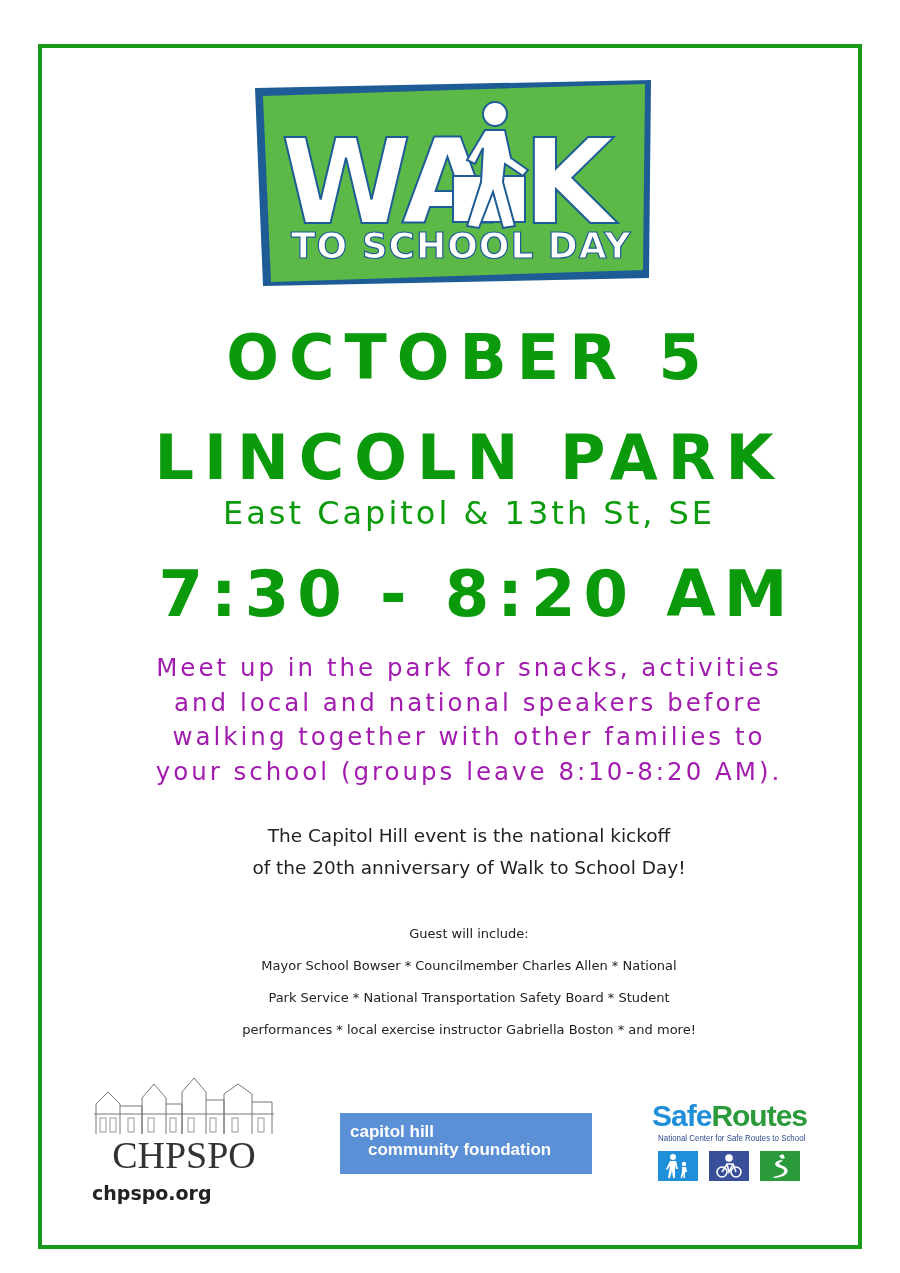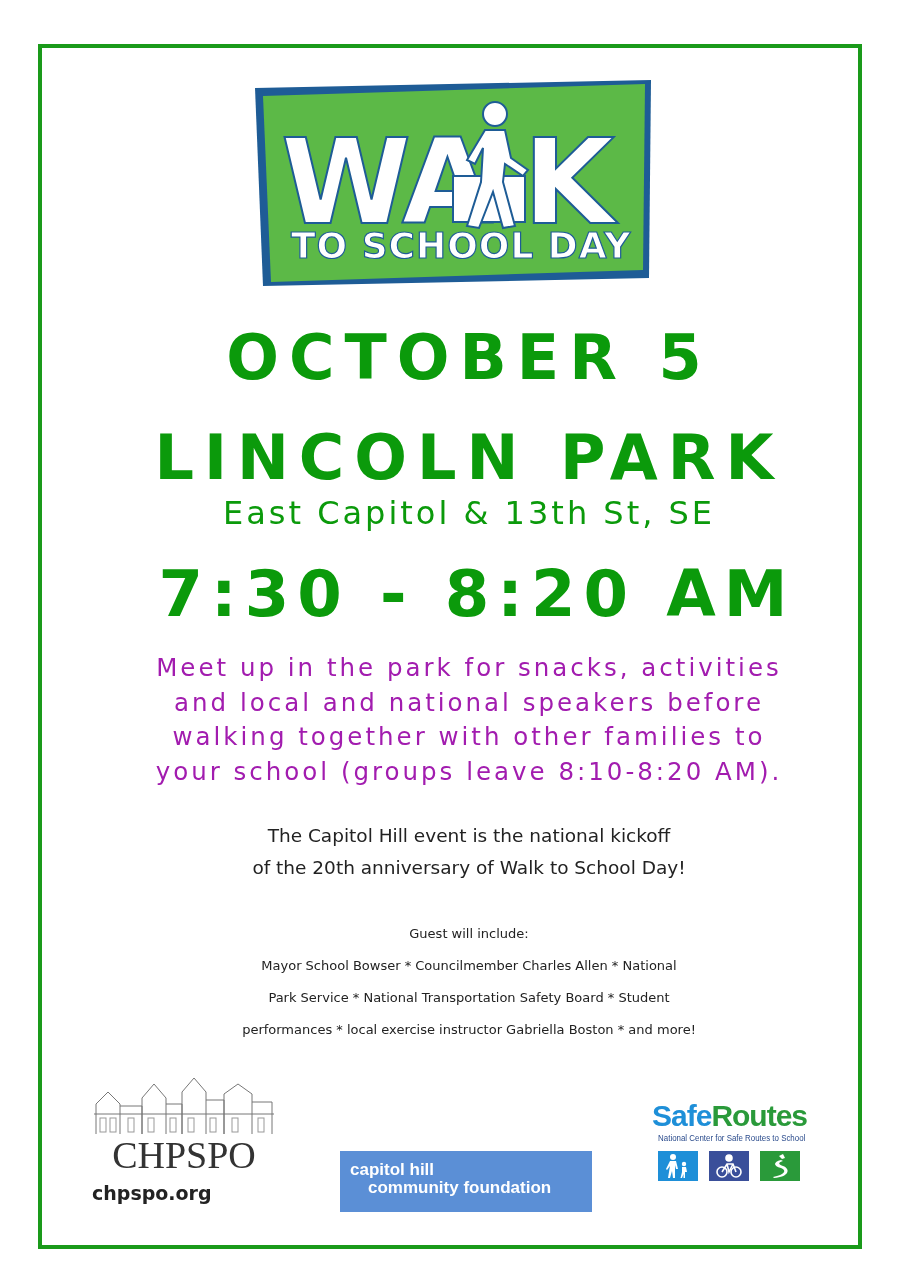--- a/index.html
+++ b/index.html
@@ -10,21 +10,21 @@
   .green { color:#0b9a0b; }
   .h-date { top:322px; font-size:62px; letter-spacing:10px; font-weight:bold; line-height:72px; }
   .h-park { top:422px; font-size:62px; letter-spacing:10px; font-weight:bold; line-height:72px; }
   .addr { top:497px; font-size:32px; letter-spacing:3px; line-height:32px; }
   .time { top:556px; font-size:64px; letter-spacing:8px; font-weight:bold; line-height:76px;margin-left:8px; }
   .desc { top:651px; font-size:24.5px; letter-spacing:3px; line-height:34.5px; color:#a21caf; }
   .note { top:820px; font-size:18.5px; line-height:32px; color:#222; }
   .guests { top:918px; font-size:13px; line-height:32px; color:#222; }
   .chpspo { position:absolute; left:92px; top:1068px; width:185px; }
   .chpspo-url { position:absolute; left:92px; top:1182px; width:185px; text-align:left; font-size:19px; font-weight:bold; color:#222; }
-  .chcf { position:absolute; left:340px; top:1113px; width:252px; height:61px; background:#5b8fd6; color:#fff; font-family:"Liberation Sans", sans-serif; font-weight:bold;margin-top:38px; }
+  .chcf { position:absolute; left:340px; top:1113px; width:252px; height:61px; background:#5b8fd6; color:#fff; font-family:"Liberation Sans", sans-serif; font-weight:bold; }
   .chcf .l1 { position:absolute; left:10px; top:10px; font-size:17px; line-height:18px; }
   .chcf .l2 { position:absolute; left:28px; top:28px; font-size:17px; line-height:18px; }
   .safe { position:absolute; left:652px; top:1100px; width:152px; }
   .safe-title { font-family:"Liberation Sans", sans-serif; font-weight:bold; font-size:30px; line-height:32px; letter-spacing:-1px; text-align:center; }
   .safe-sub { font-family:"Liberation Sans", sans-serif; font-size:8.6px; color:#2a4b8c; text-align:center; margin-top:1px; white-space:nowrap; transform:scaleX(0.92); }
   .safe-icons { display:flex; justify-content:space-between; margin:8px 4px 0 6px; }
   .sicon { width:40px; height:30px; display:flex; align-items:center; justify-content:center; }
 </style>
 </head>
 <body>

